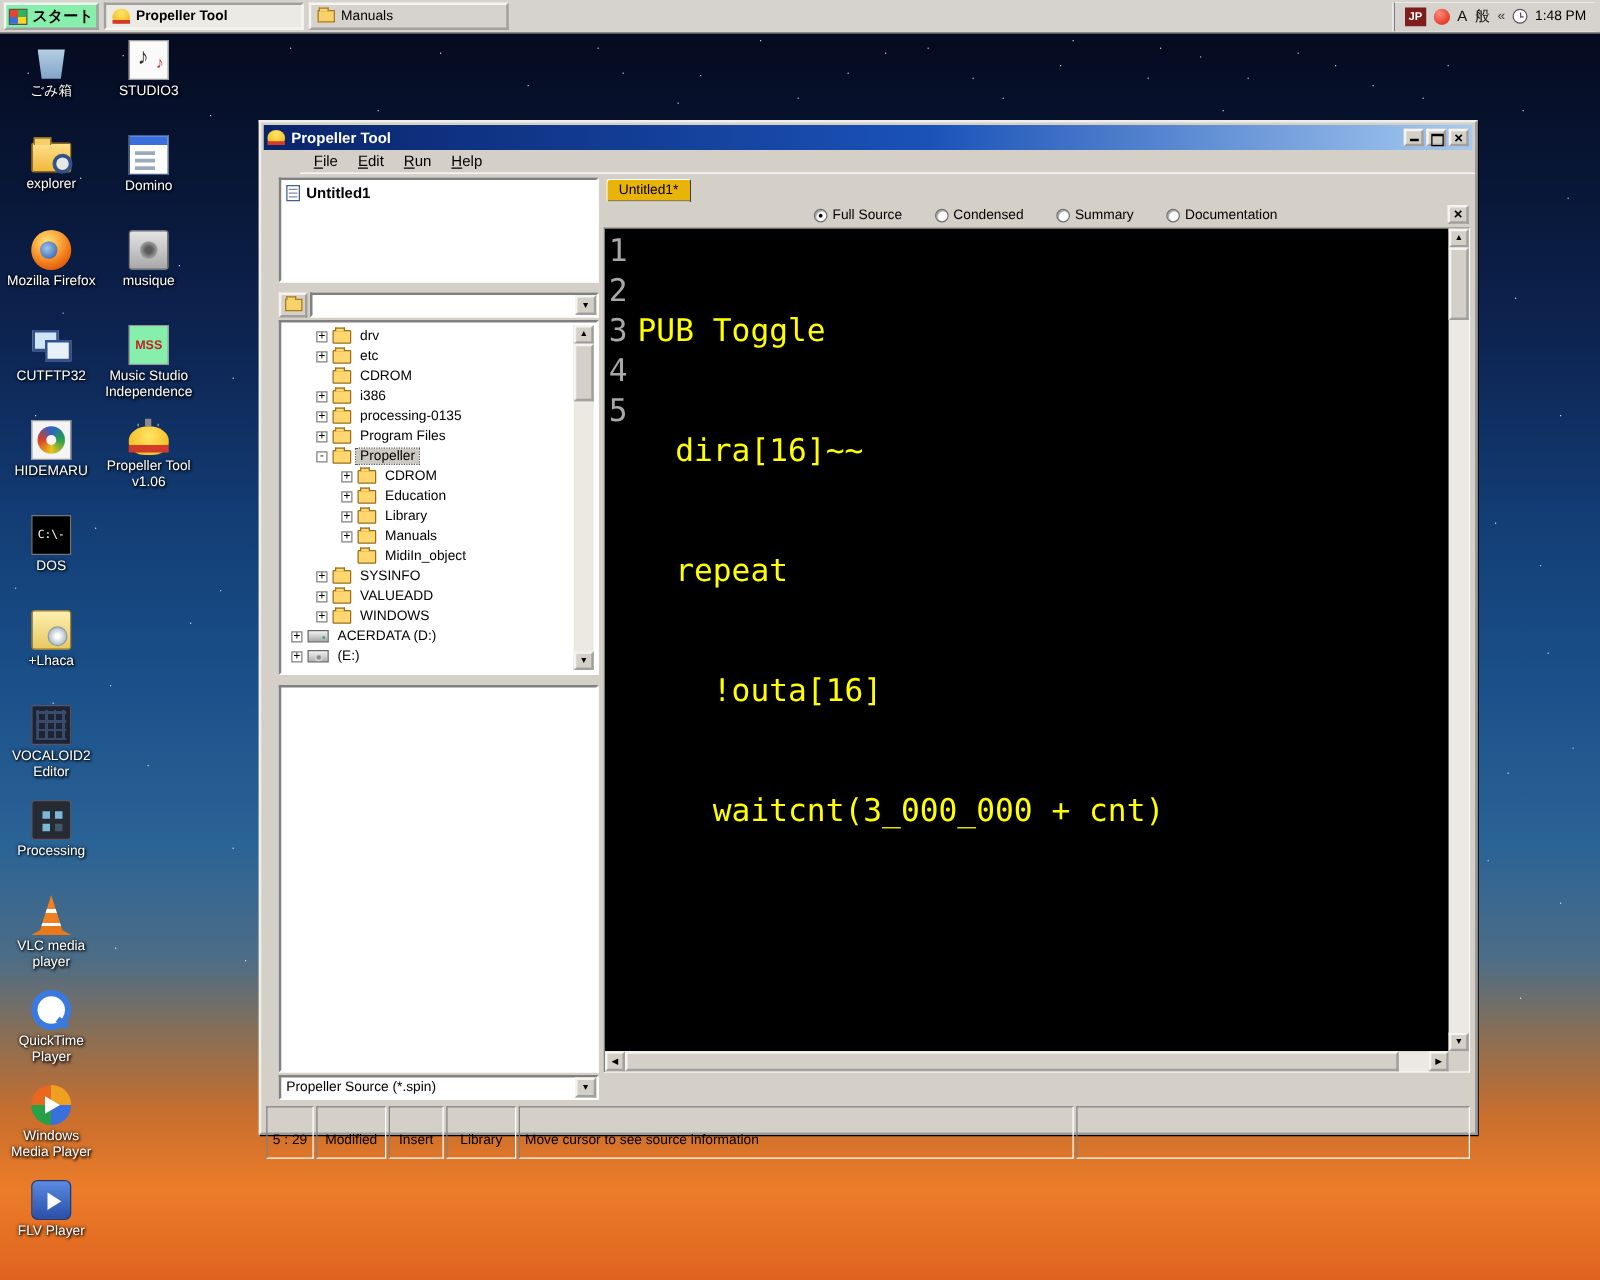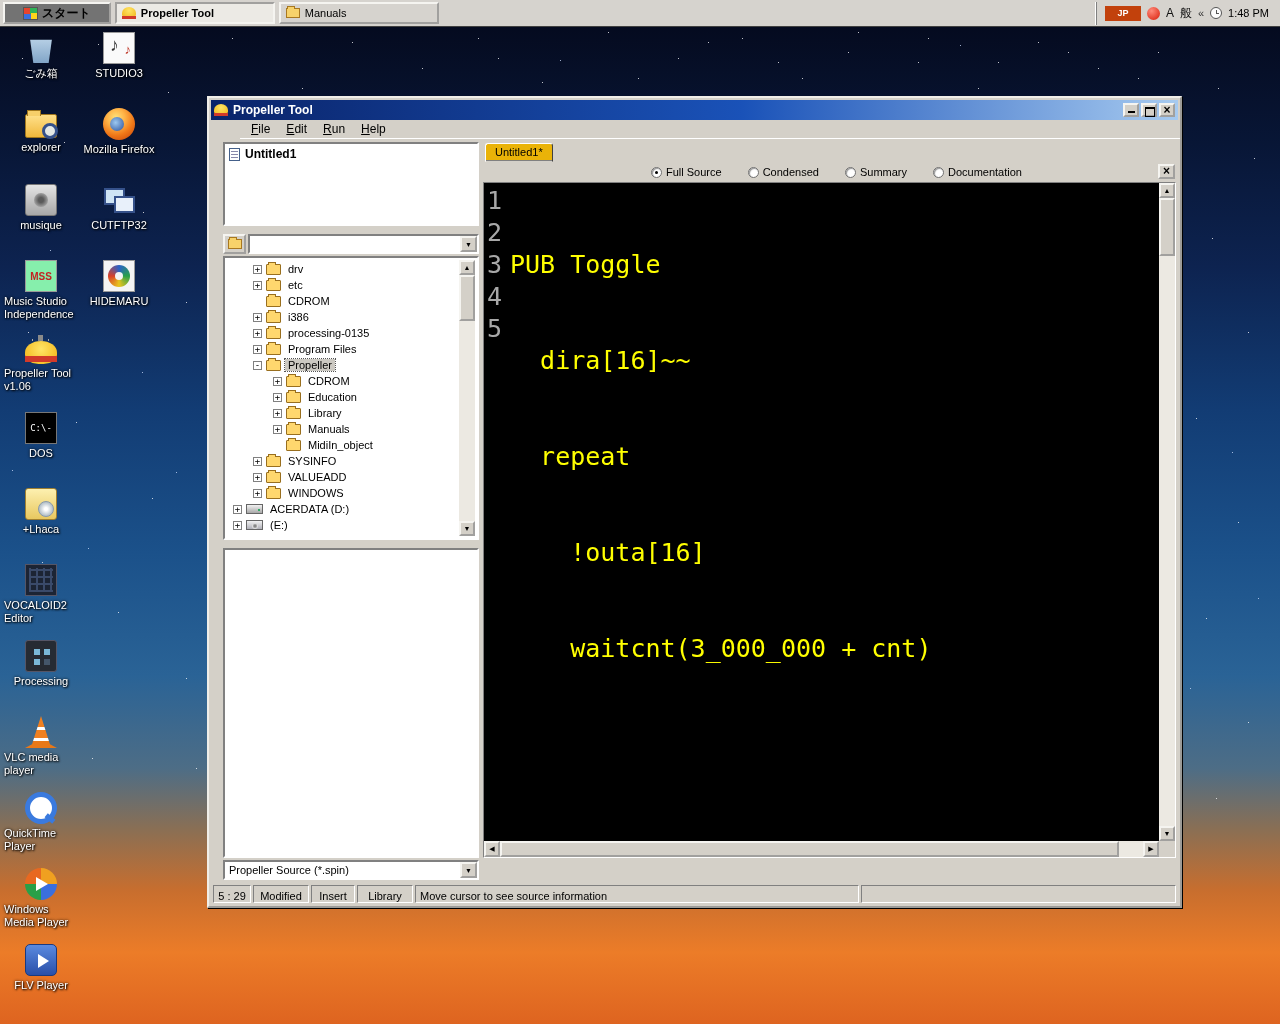--- a/index.html
+++ b/index.html
@@ -25,46 +25,46 @@
     568px 118px #fff, 638px 78px #fff, 708px 42px #fff, 778px 62px #fff, 848px 52px #fff,
     928px 38px #fff, 998px 62px #fff, 1068px 52px #fff, 1138px 78px #fff, 196px 768px #fff; }
   .stars2 { box-shadow: 50px 250px #cfe0ff, 12px 470px #cfe0ff, 142px 372px #cfe0ff, 88px 548px #cfe0ff,
     176px 472px #cfe0ff, 1232px 452px #cfe0ff, 1258px 598px #cfe0ff, 1190px 688px #cfe0ff,
     330px 150px #cfe0ff, 450px 130px #cfe0ff, 560px 60px #cfe0ff, 700px 100px #cfe0ff,
     840px 110px #cfe0ff, 960px 45px #cfe0ff, 1120px 120px #cfe0ff, 1020px 130px #cfe0ff; }
 
   
   .taskbar { position:absolute; top:0; left:0; right:0; height:27px; background:#d6d3ce;
     border-bottom:1px solid #404040; display:flex; align-items:center; padding:2px 3px; z-index:60; }
-  .start-btn { height:22px; display:flex; align-items:center; gap:4px; padding:0 18px;
-    background:#737373; border:2px outset #f5f4f0; font-weight:bold; font-size:12px; }
+  .start-btn { height:22px; display:flex; align-items:center; gap:4px; padding:0 2px;
+    background:#86efac; border:2px outset #f5f4f0; font-weight:bold; font-size:12px; }
   .win-flag { width:15px; height:13px;
     background:conic-gradient(#2fb457 0 25%, #ffd51c 0 50%, #3a6fde 0 75%, #e8442c 0 100%);
     border:1px solid #555; }
   .task-btn { width:160px; height:22px; margin-left:4px; display:flex; align-items:center; gap:5px;
     padding:0 5px; font-size:11px; background:#d6d3ce; border:2px outset #f5f4f0; overflow:hidden; white-space:nowrap; }
   .task-btn.active { border:2px inset #f5f4f0; background:#eceae5; font-weight:bold; }
   .tray { margin-left:auto; height:23px; display:flex; align-items:center; gap:6px; padding:0 8px;
     border-left:1px solid #808080; box-shadow:-1px 0 0 #fff; font-size:11px; }
-  .jp-badge { width:36px; height:15px; background:#c2410c; color:#fff; font-size:9px; font-weight:bold;
+  .jp-badge { width:17px; height:15px; background:#7f1d1d; color:#fff; font-size:9px; font-weight:bold;
     display:flex; align-items:center; justify-content:center; }
   .red-ball { width:13px; height:13px; border-radius:50%;
     background:radial-gradient(circle at 35% 30%, #ff8a7a, #d81c08); }
   .ime-txt { font-size:12px; color:#111; }
   .chev { font-size:11px; color:#333; }
   .clock-ic { width:12px; height:12px; border-radius:50%; border:1px solid #555; background:#fdfdfd; position:relative; }
   .clock-ic::before { content:""; position:absolute; left:5px; top:2px; width:1px; height:4px; background:#555; }
   .clock-ic::after  { content:""; position:absolute; left:5px; top:5px; width:3px; height:1px; background:#555; }
 
   
   .desktop-icons { position:absolute; top:32px; left:2px; display:grid;
     grid-template-columns:78px 78px; grid-auto-rows:76px; justify-items:center; z-index:2; }
   .dicon { width:76px; display:flex; flex-direction:column; align-items:center; gap:3px; cursor:default; }
   .dicon .lbl { font-size:11px; color:#fff; text-shadow:1px 1px 2px #000, 0 0 3px #000;
-    line-height:1.15; max-width:74px; }
+    text-align:center; line-height:1.15; max-width:74px; }
   .single { grid-column:1; }
   .art { width:32px; height:32px; position:relative; flex:none; }
 
   .art-recycle{background:linear-gradient(180deg,#c6dcee,#7fa3c6);clip-path:polygon(16% 24%,84% 24%,74% 97%,26% 97%);}
   .art-recycle::before{content:"";position:absolute;left:20%;top:12%;width:60%;height:9%;background:#a5c4de;}
   .art-studio3{background:#fafafa;border:1px solid #9a9a9a;}
   .art-studio3::before{content:"♪";position:absolute;left:6px;top:2px;font-size:18px;color:#333;}
   .art-studio3::after{content:"♪";position:absolute;right:3px;top:9px;font-size:13px;color:#c03a2a;}
   .art-explorer{background:linear-gradient(#ffe08a,#f0b83c);border:1px solid #a0761c;border-radius:2px;margin-top:6px;height:24px;}
   .art-explorer::before{content:"";position:absolute;top:-5px;left:1px;width:12px;height:5px;background:#f7cf6a;border:1px solid #a0761c;border-bottom:none;}
@@ -189,21 +189,21 @@
   .hs-btn { position:absolute; top:0; width:16px; height:16px; background:#d4d0c8; border:2px outset #f5f4f0;
     display:flex; align-items:center; justify-content:center; }
   .hs-btn::before { font-size:7px; color:#000; }
   .hs-left{left:0;} .hs-left::before{content:"◀";}
   .hs-right{right:0;} .hs-right::before{content:"▶";}
   .hs-thumb { position:absolute; top:0; left:16px; right:40px; height:16px; background:#d4d0c8; border:2px outset #f5f4f0; }
   .ed-corner { position:absolute; right:0; bottom:0; width:16px; height:16px; background:#d4d0c8; }
 
   
   .statusbar { position:absolute; left:4px; right:4px; bottom:3px; height:18px; display:flex; gap:2px; }
-  .scell { border:1px solid; border-color:#808080 #fff #fff #808080; font-size:11px; padding:4px 4px;
+  .scell { border:1px solid; border-color:#808080 #fff #fff #808080; font-size:11px; padding:20px 4px;
     white-space:nowrap; overflow:hidden; text-align:center; }
   .sc0{width:38px;} .sc1{width:56px;} .sc2{width:44px;} .sc3{width:56px;} .sc4{width:444px;text-align:left;}
   .scfill{flex:1;}
 </style>
 </head>
 <body>
 
 <div class="desktop">
   <div class="stars"></div>
   <div class="stars2"></div>
@@ -214,20 +214,24 @@
     <div class="art art-recycle"></div>
     <div class="lbl">ごみ箱</div>
   </div>
   <div class="dicon">
     <div class="art art-studio3"></div>
     <div class="lbl">STUDIO3</div>
   </div>
   <div class="dicon">
     <div class="art art-explorer"></div>
     <div class="lbl">explorer</div>
+  </div>
+  <div class="dicon">
+    <div class="art art-domino"></div>
+    <div class="lbl">Domino</div>
   </div>
   <div class="dicon">
     <div class="art art-firefox"></div>
     <div class="lbl">Mozilla Firefox</div>
   </div>
   <div class="dicon">
     <div class="art art-musique"></div>
     <div class="lbl">musique</div>
   </div>
   <div class="dicon">

